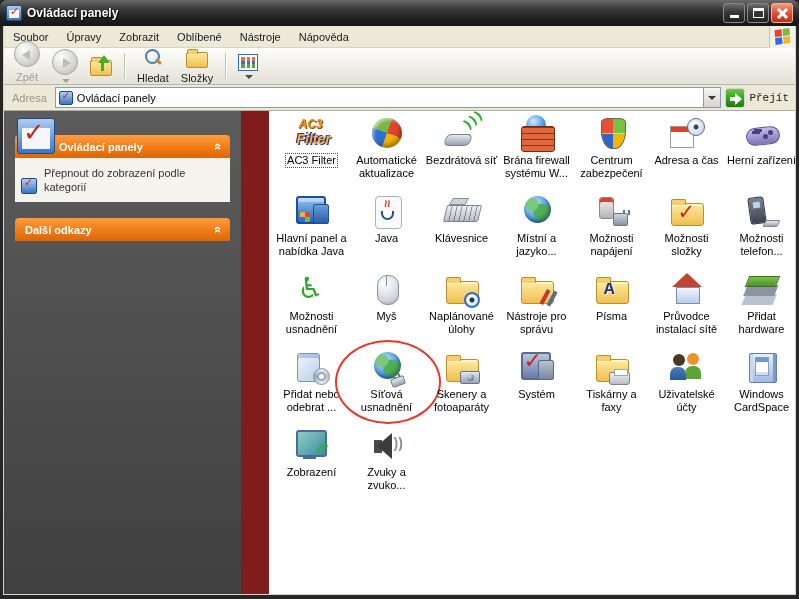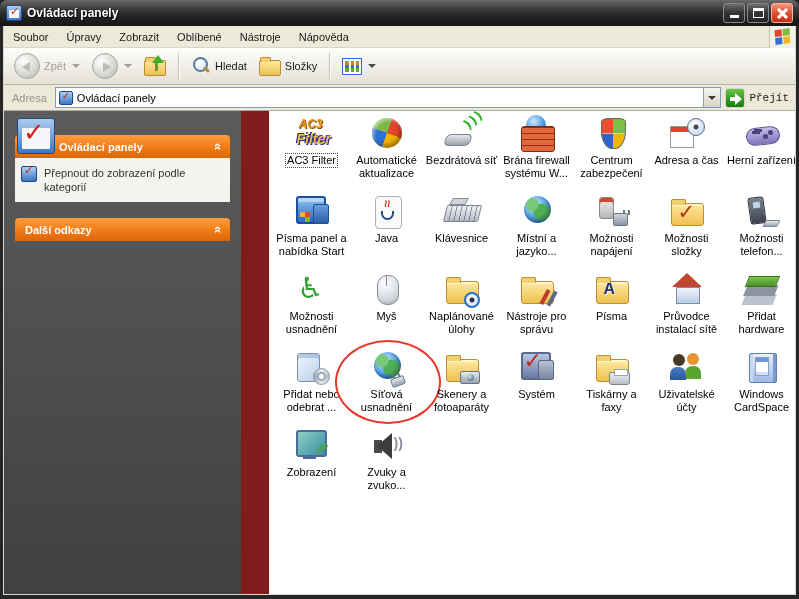--- a/index.html
+++ b/index.html
@@ -35,21 +35,21 @@
   .menu-item { padding:3px 9px; color:#1a1a1a; }
   .menu-spacer { flex:1; }
   .winlogo-box { width:26px; height:22px; border-left:1px solid #c8c4b4; display:flex; align-items:center; justify-content:center; background:#f4f2e8; }
   .winlogo { width:16px; height:15px; display:grid; grid-template-columns:7px 7px; grid-template-rows:7px 7px; gap:1px; transform:rotate(-4deg) skewY(-4deg); }
   .winlogo i:nth-child(1){background:#e8432c;} .winlogo i:nth-child(2){background:#7cbb3f;}
   .winlogo i:nth-child(3){background:#2f6fd6;} .winlogo i:nth-child(4){background:#f4b52e;}
 
   
   .toolbar { height:37px; background:linear-gradient(#fdfdfc,#e4e1d6); border-bottom:1px solid #b8b4a6;
     display:flex; align-items:center; padding:0 6px; gap:4px; }
-  .tb-btn { display:flex; align-items:center; gap:4px; padding:3px 4px; border-radius:3px; }
+  .tb-btn { display:flex; align-items:center; gap:4px; padding:3px 4px; border-radius:3px;flex-direction:column; }
   .tb-sep { width:1px; height:26px; background:#c4c0b2; box-shadow:1px 0 0 #fff; margin:0 4px; }
   .nav-circle { width:26px; height:26px; border-radius:50%; position:relative;
     background:radial-gradient(circle at 35% 30%, #fefefe,#d2d2cd 65%,#b2b2ac); border:1px solid #a8a8a0; }
   .nav-arrow { position:absolute; top:8px; width:0; height:0; border-top:5px solid transparent; border-bottom:5px solid transparent; }
   .nav-back .nav-arrow { left:7px; border-right:8px solid #bdbdb6; }
   .nav-fwd  .nav-arrow { left:10px; border-left:8px solid #bdbdb6; }
   .tb-label { color:#1a1a1a; }
   .tb-label.dim { color:#a2a096; }
   .chev-down { width:0; height:0; border-left:4px solid transparent; border-right:4px solid transparent; border-top:4px solid #a2a096; margin-left:2px; }
   .chev-down.dark { border-top-color:#4a4a44; }
@@ -89,21 +89,21 @@
   .panel { margin-bottom:16px; position:relative; }
   .panel-header { height:23px; background:linear-gradient(#ff9c3f,#ef7c16 55%,#dd6507); border-radius:4px 4px 0 0;
     display:flex; align-items:center; padding:0 8px 0 44px; color:#fff; font-weight:bold; }
   .panel.noicon .panel-header { padding-left:10px; }
   .panel-chevron { margin-left:auto; color:#fff; font-weight:bold; transform:rotate(90deg); font-size:13px; }
   .panel-bigicon { position:absolute; left:2px; top:-17px; width:38px; height:36px;
     background:linear-gradient(#aecdf0,#3a76c4); border:1px solid #1c4a86; border-radius:3px; z-index:2; }
   .panel-bigicon::before { content:""; position:absolute; left:4px; top:9px; right:4px; bottom:4px; background:#f4f6fa; }
   .panel-bigicon::after { content:"✓"; position:absolute; left:5px; top:-2px; color:#cc2418; font-weight:bold; font-size:26px; }
   .panel-body { background:#f4f3ee; padding:8px 6px; display:flex; flex-direction:column; gap:7px; }
-  .side-item { display:flex; align-items:flex-start; gap:7px; color:#333; cursor:pointer; }
+  .side-item { display:flex; align-items:flex-end; gap:7px; color:#333; cursor:pointer; }
   .side-item span.txt { line-height:14px; }
   .s-ic { width:16px; height:16px; flex:0 0 16px; position:relative; }
   .switch-view-icon { background:linear-gradient(#aecdf0,#3a76c4); border:1px solid #1c4a86; border-radius:2px; }
   .switch-view-icon::after { content:"✓"; position:absolute; left:2px; top:-3px; color:#cc2418; font-weight:bold; font-size:11px; }
   .windows-update-icon { border-radius:50%; background:conic-gradient(from 20deg,#e4442c 0 25%,#f3b200 0 50%,#2e6fd6 0 75%,#7ab648 0); box-shadow:inset -1px -2px 2px rgba(0,0,0,.35); }
   .help-icon { border-radius:50%; background:radial-gradient(circle at 35% 30%,#7fa8e8,#2a5cb8); }
   .help-icon::after { content:"?"; position:absolute; left:5px; top:1px; color:#fff; font-weight:bold; font-size:11px; }
 
   .main { flex:1; background:#fff; position:relative; overflow:hidden;margin-left:28px; }
   .grid { position:absolute; left:5px; top:2px; display:grid; grid-template-columns:repeat(7,75px); grid-auto-rows:78px; }
@@ -438,21 +438,21 @@
               <span class="ig game-controllers-icon">
                 <span class="ov"></span>
               </span>
               <span class="cell-label">Herní zařízení</span>
             </div>
 
             <div class="cell">
               <span class="ig taskbar-start-icon">
                 <span class="ov"></span>
               </span>
-              <span class="cell-label">Písma panel a nabídka Start</span>
+              <span class="cell-label">Hlavní panel a nabídka Java</span>
             </div>
 
             <div class="cell">
               <span class="ig java-icon">
                 <span class="ov"></span>
               </span>
               <span class="cell-label">Java</span>
             </div>
 
             <div class="cell">

